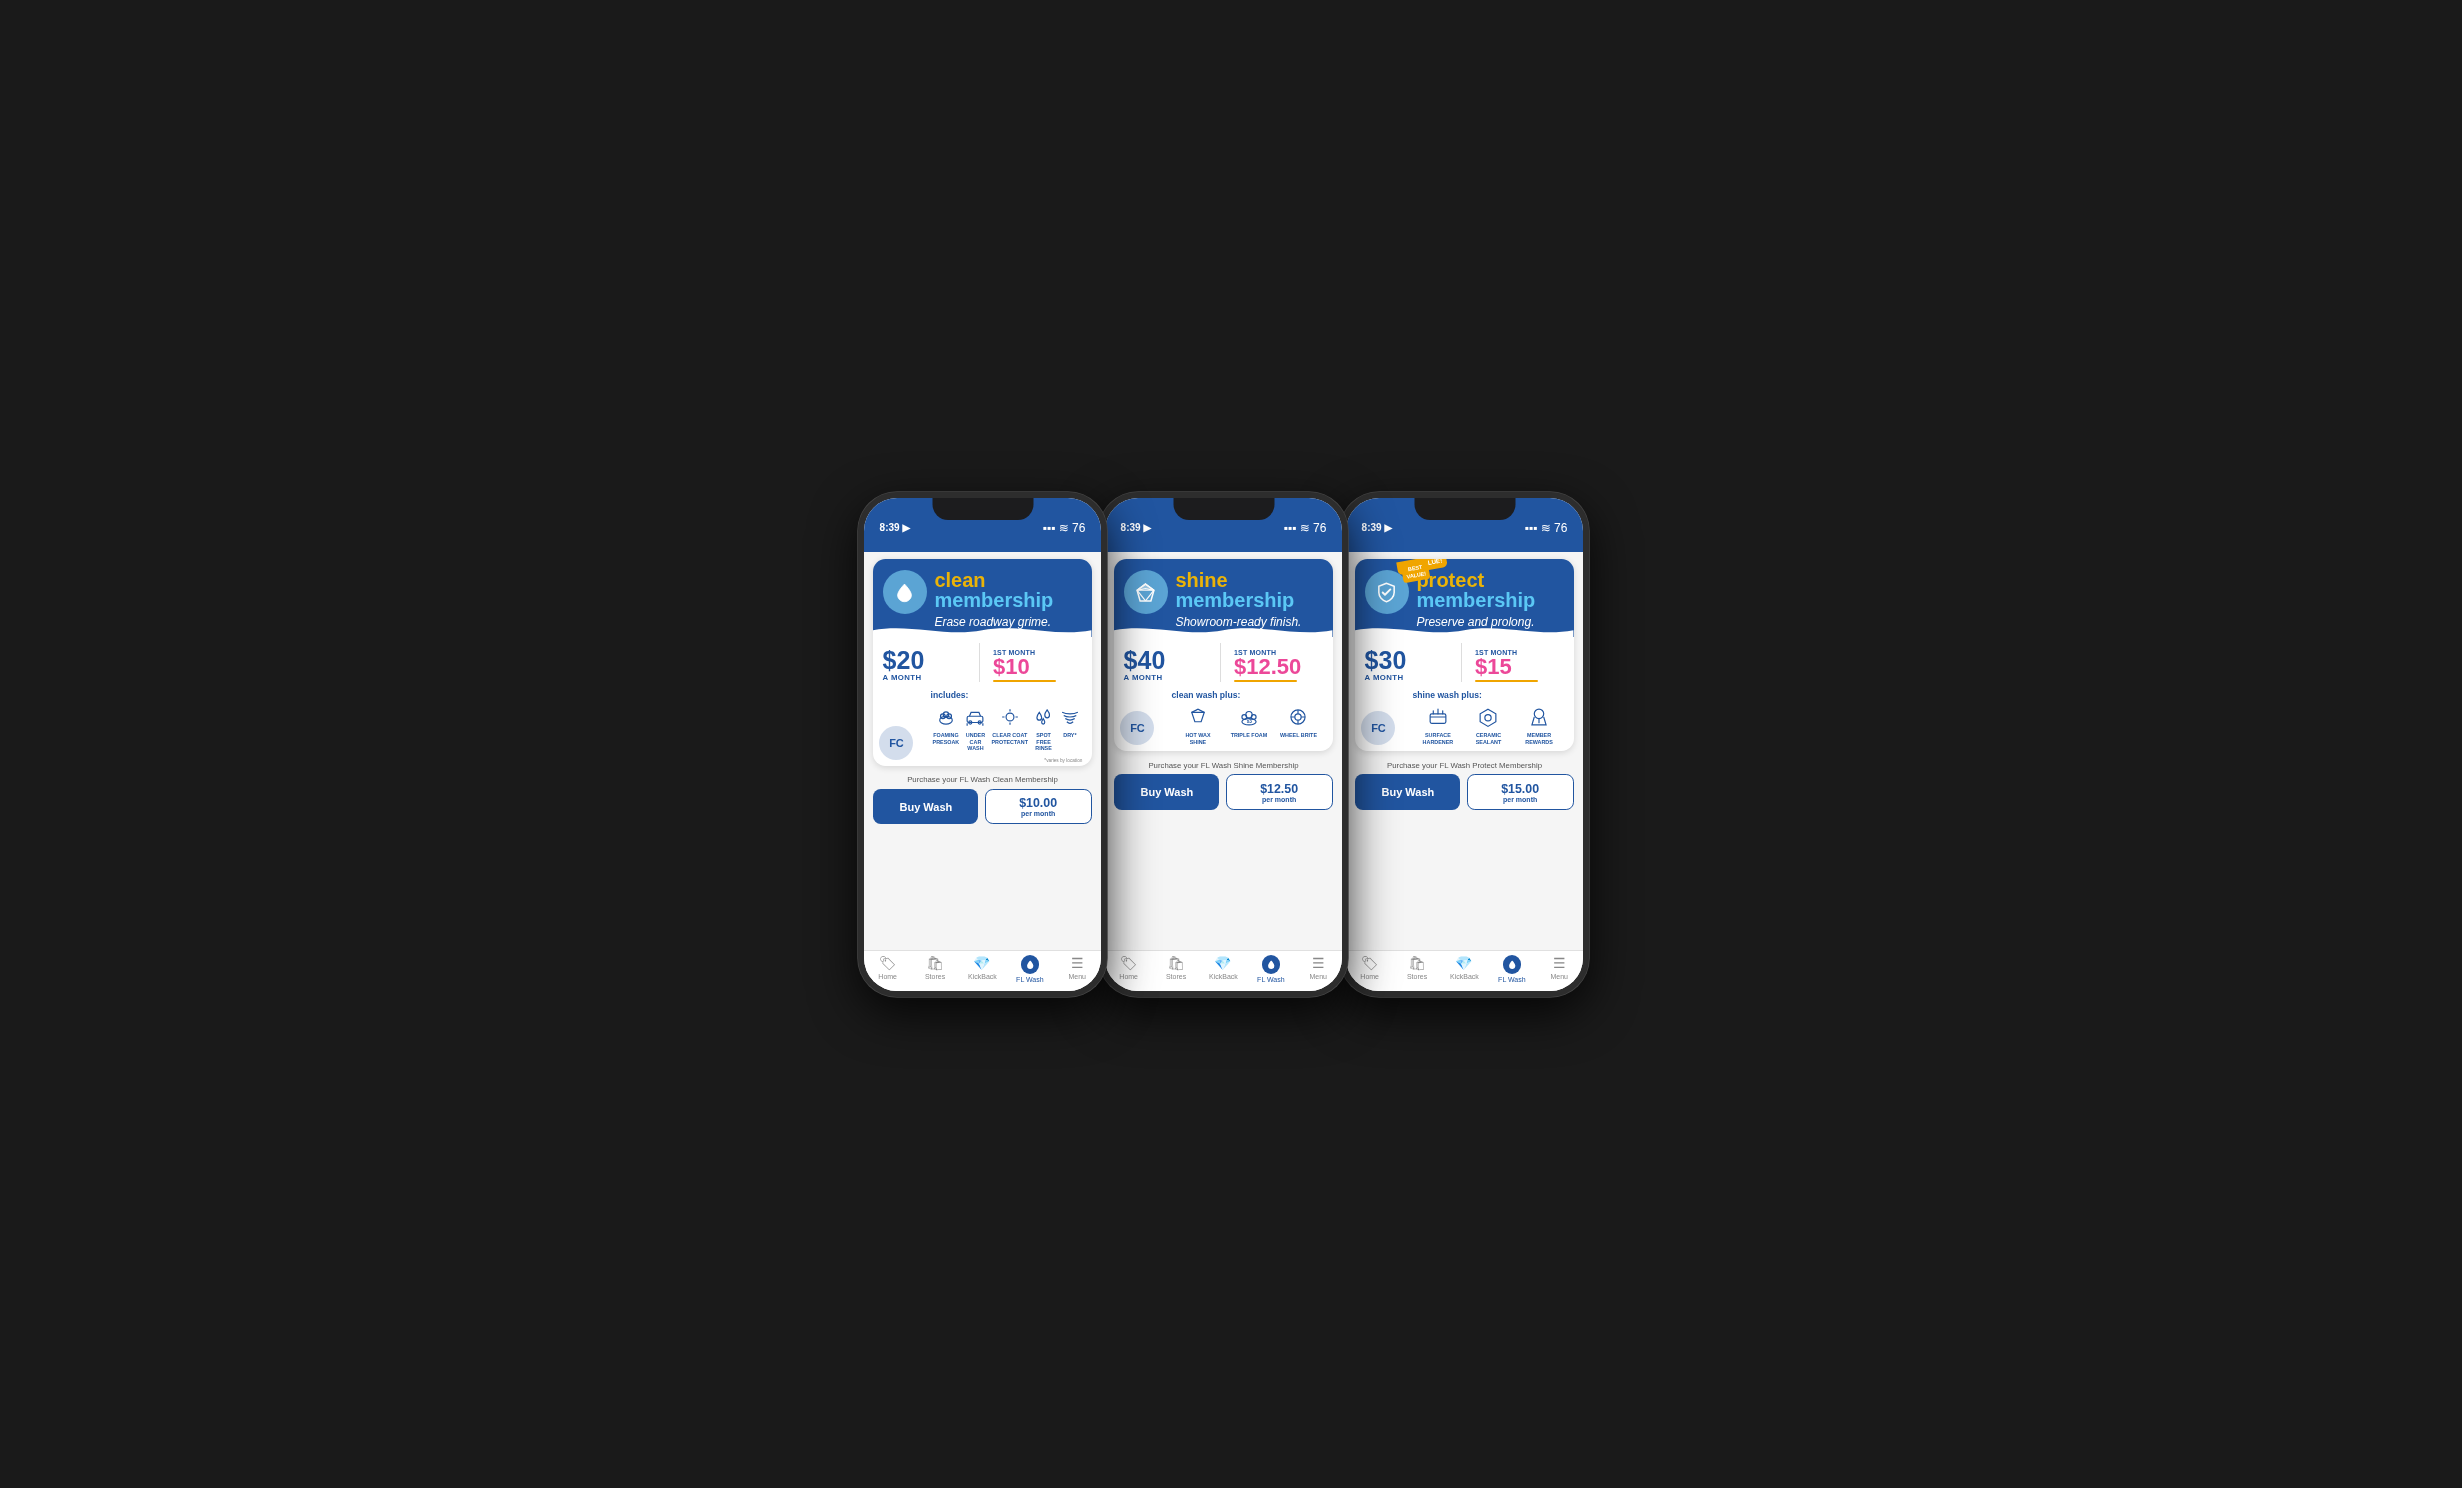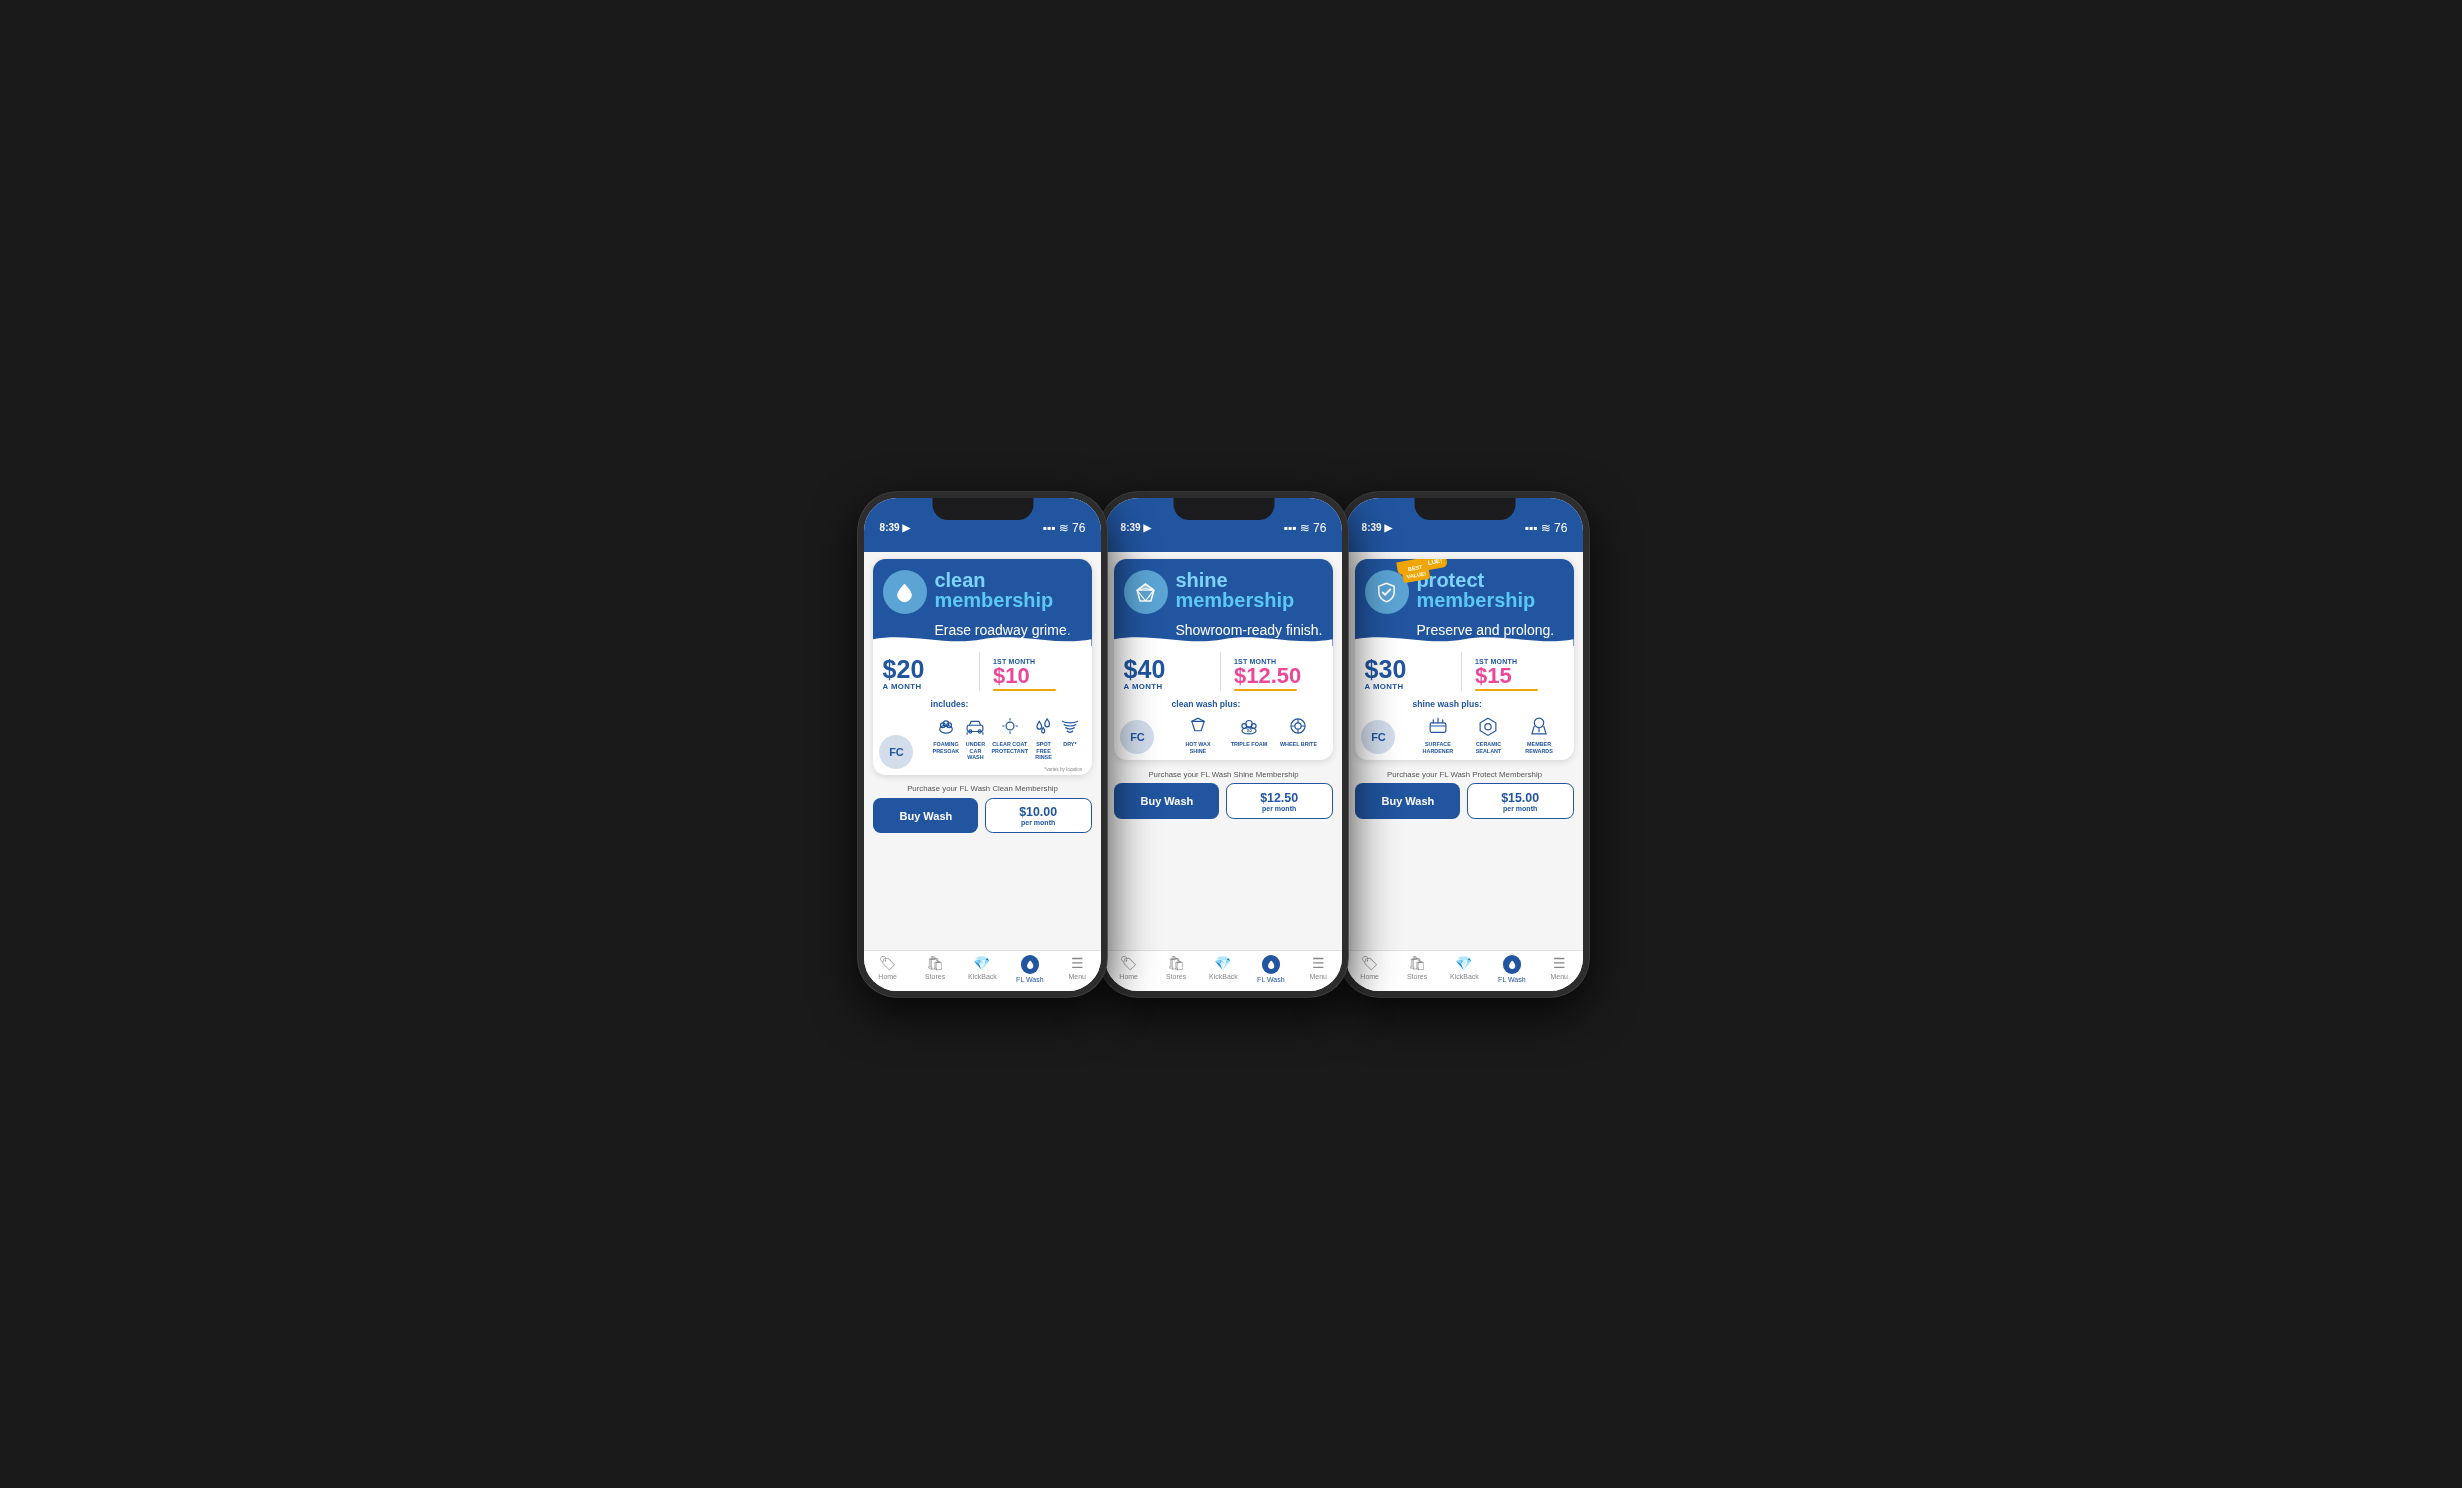--- a/index.html
+++ b/index.html
@@ -136,26 +136,27 @@
       height: 23px;
     }
     .card-title-area {
       flex: 1;
     }
     .card-membership-name {
       font-size: 20px;
       font-weight: 900;
       line-height: 1.0;
     }
-    .card-membership-name .name-main { color: #7dd3fc; }
+    .card-membership-name .name-main { color: #eab308; }
     .card-membership-name .name-sub { color: #5bc8f5; }
     .card-tagline {
       color: #fff;
-      font-size: 14px;
-      margin-top: 12px;
+      font-style: italic;
+      font-size: 12px;
+      margin-top: 5px;
     }
     
     .best-value-badge {
       position: absolute;
       top: -1.6px;
       left: 42px;
       background: #f0a500;
       color: #fff;
       font-size: 6.2px;
       font-weight: 900;

